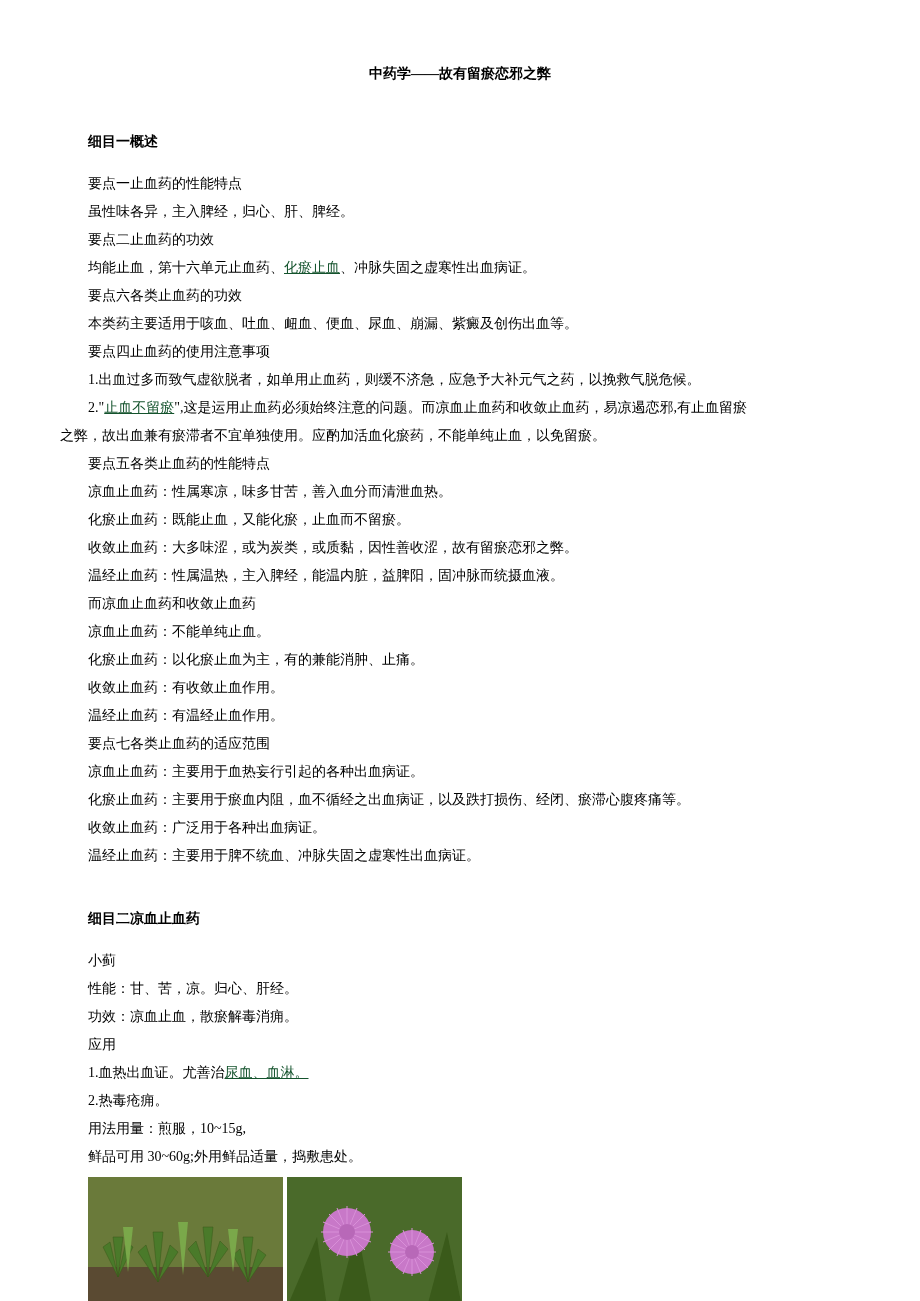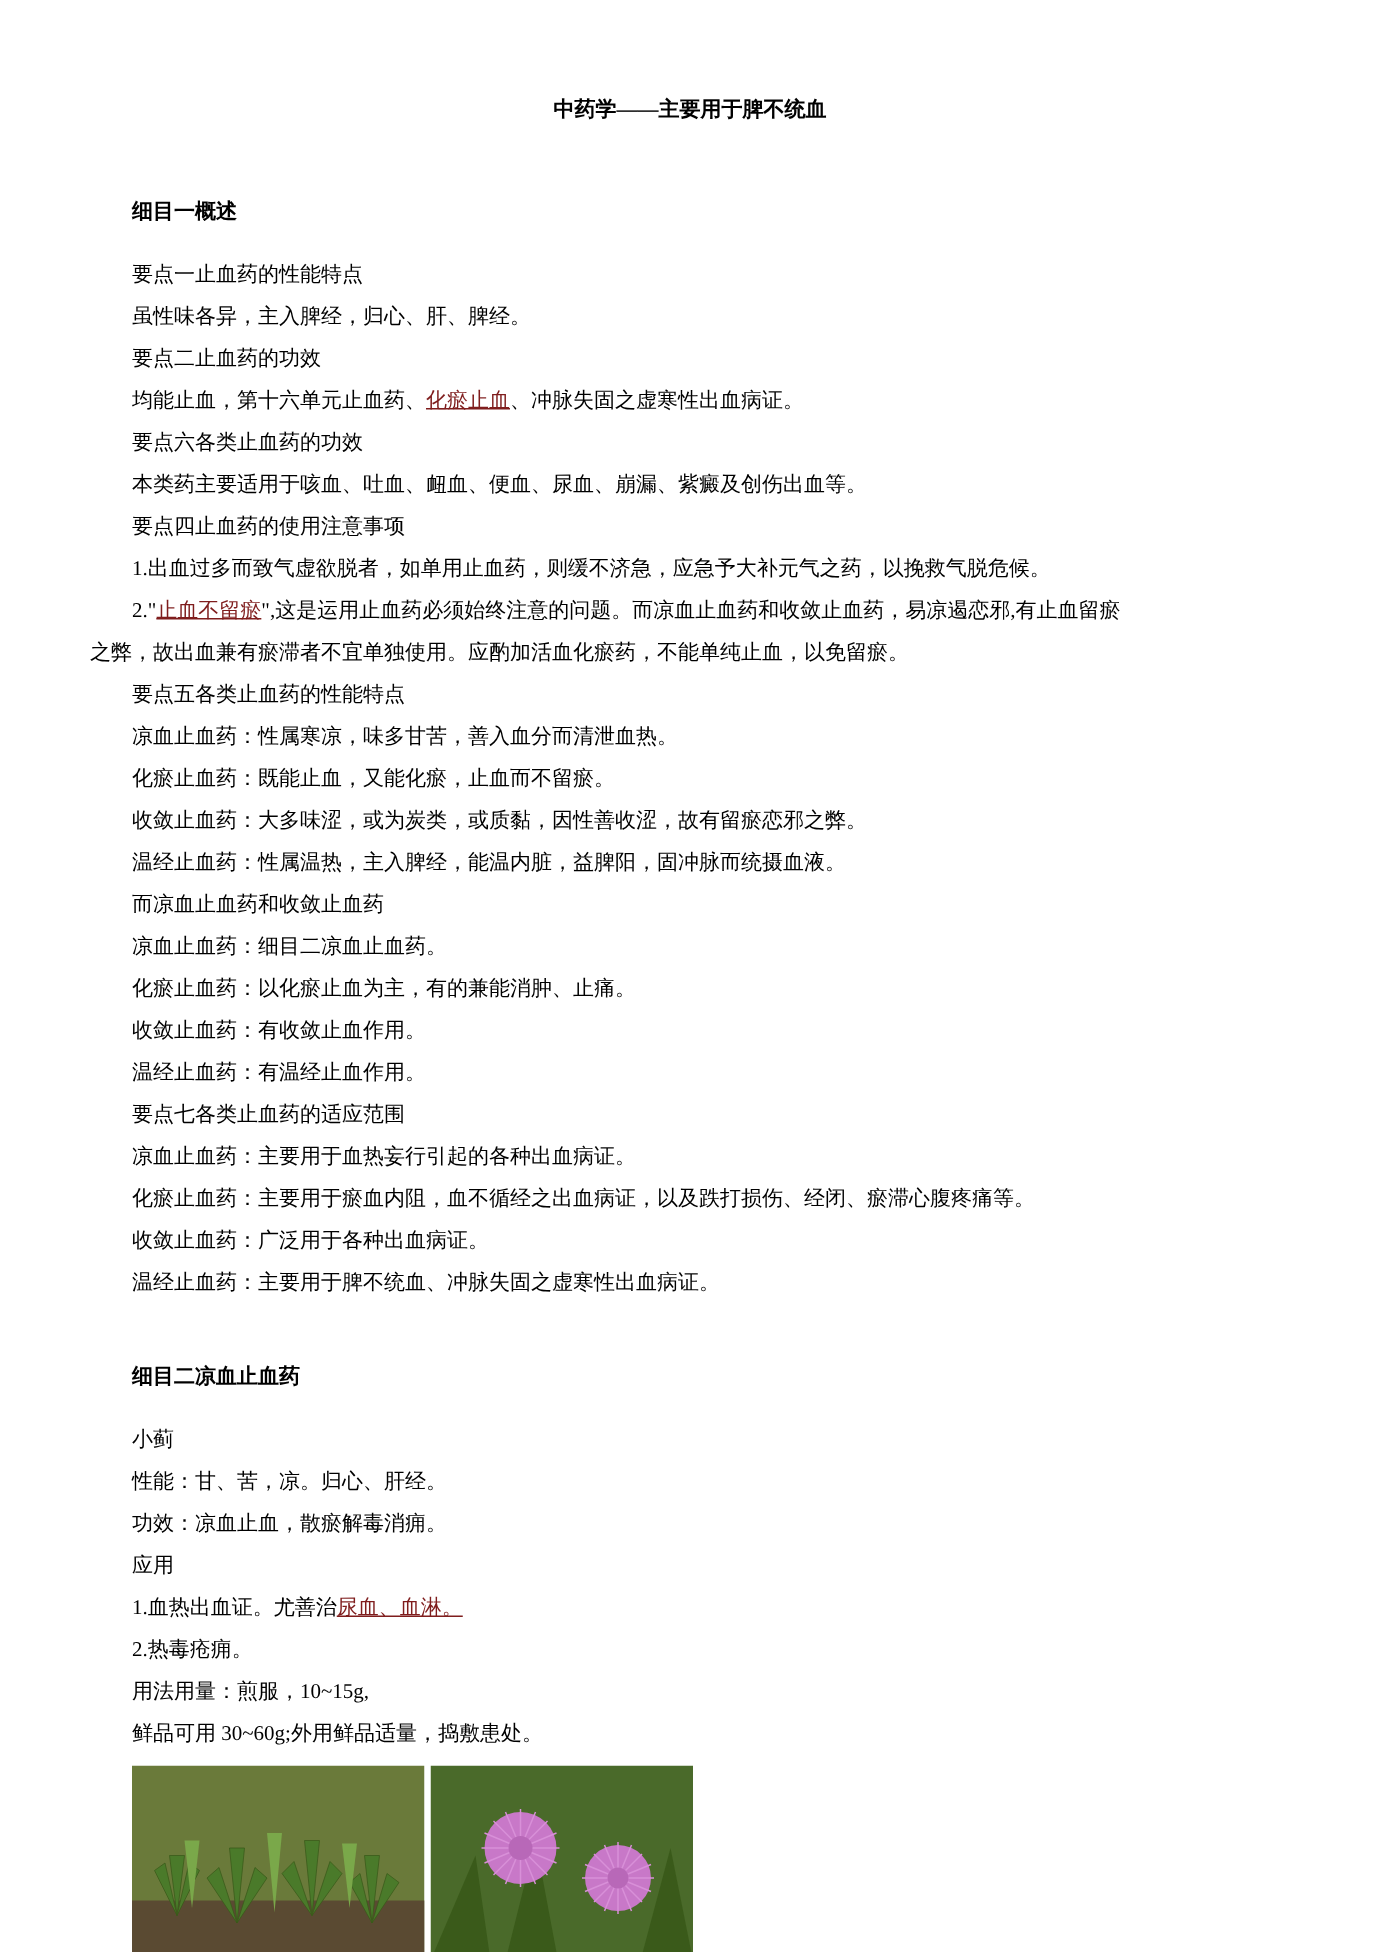--- a/index.html
+++ b/index.html
@@ -24,42 +24,42 @@
     }
     .para {
       text-indent: 2em;
       margin: 0;
     }
     .para-continue {
       text-indent: 0;
       margin: 0;
     }
     .red {
-      color: #7f1d1d;
+      color: #14532d;
       text-decoration: underline;
     }
     .spacer {
       height: 1.5em;
     }
     .images {
       margin-left: 2em;
       margin-top: 6px;
     }
     .img-box {
       display: inline-block;
       vertical-align: top;
     }
     svg {
       display: block;
     }
   </style>
 </head>
 <body>
 
-<div class="title">中药学——主要用于脾不统血</div>
+<div class="title">中药学——故有留瘀恋邪之弊</div>
 
 <p class="section-heading">细目一概述</p>
 
 <p class="para">要点一止血药的性能特点</p>
 <p class="para">虽性味各异，主入脾经，归心、肝、脾经。</p>
 
 <p class="para">要点二止血药的功效</p>
 <p class="para">
   <span>均能止血，第十六单元止血药、</span><span class="red">化瘀止血</span><span>、冲脉失固之虚寒性出血病证。</span>
 </p>
@@ -74,21 +74,21 @@
 </p>
 <p class="para-continue">之弊，故出血兼有瘀滞者不宜单独使用。应酌加活血化瘀药，不能单纯止血，以免留瘀。</p>
 
 <p class="para">要点五各类止血药的性能特点</p>
 <p class="para">凉血止血药：性属寒凉，味多甘苦，善入血分而清泄血热。</p>
 <p class="para">化瘀止血药：既能止血，又能化瘀，止血而不留瘀。</p>
 <p class="para">收敛止血药：大多味涩，或为炭类，或质黏，因性善收涩，故有留瘀恋邪之弊。</p>
 <p class="para">温经止血药：性属温热，主入脾经，能温内脏，益脾阳，固冲脉而统摄血液。</p>
 
 <p class="para">而凉血止血药和收敛止血药</p>
-<p class="para">凉血止血药：细目二凉血止血药。</p>
+<p class="para">凉血止血药：不能单纯止血。</p>
 <p class="para">化瘀止血药：以化瘀止血为主，有的兼能消肿、止痛。</p>
 <p class="para">收敛止血药：有收敛止血作用。</p>
 <p class="para">温经止血药：有温经止血作用。</p>
 
 <p class="para">要点七各类止血药的适应范围</p>
 <p class="para">凉血止血药：主要用于血热妄行引起的各种出血病证。</p>
 <p class="para">化瘀止血药：主要用于瘀血内阻，血不循经之出血病证，以及跌打损伤、经闭、瘀滞心腹疼痛等。</p>
 <p class="para">收敛止血药：广泛用于各种出血病证。</p>
 <p class="para">温经止血药：主要用于脾不统血、冲脉失固之虚寒性出血病证。</p>
 

